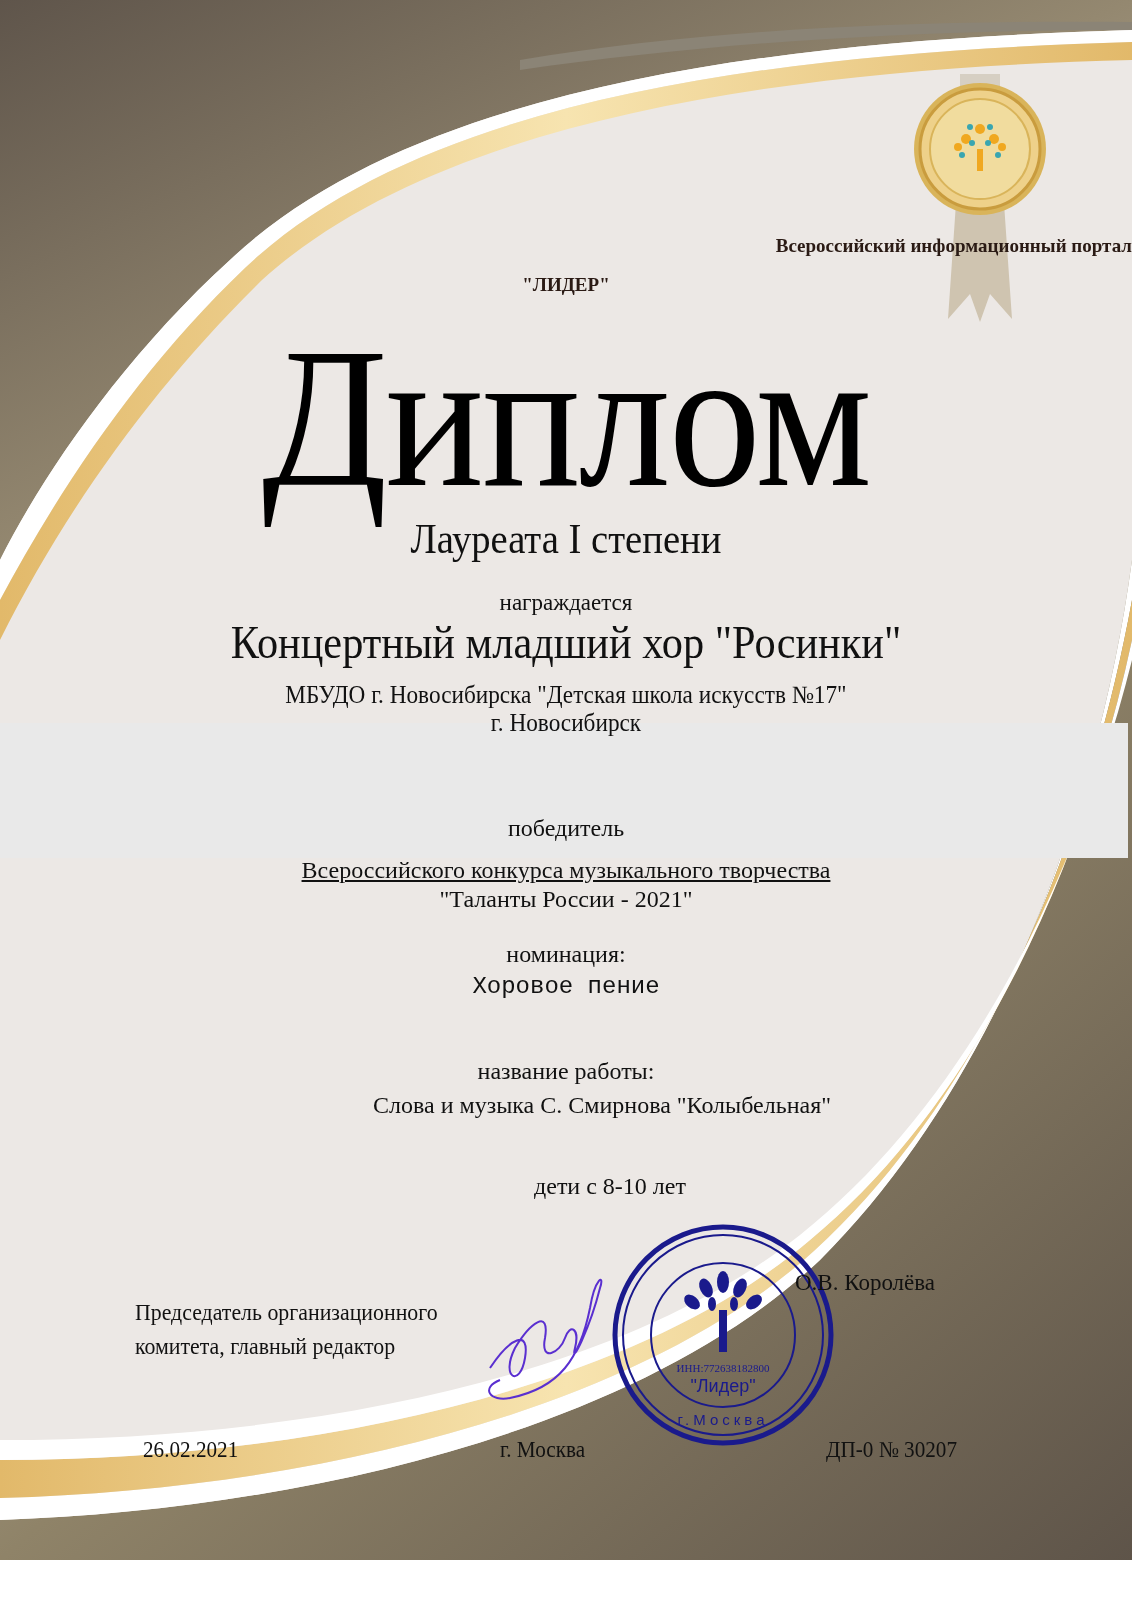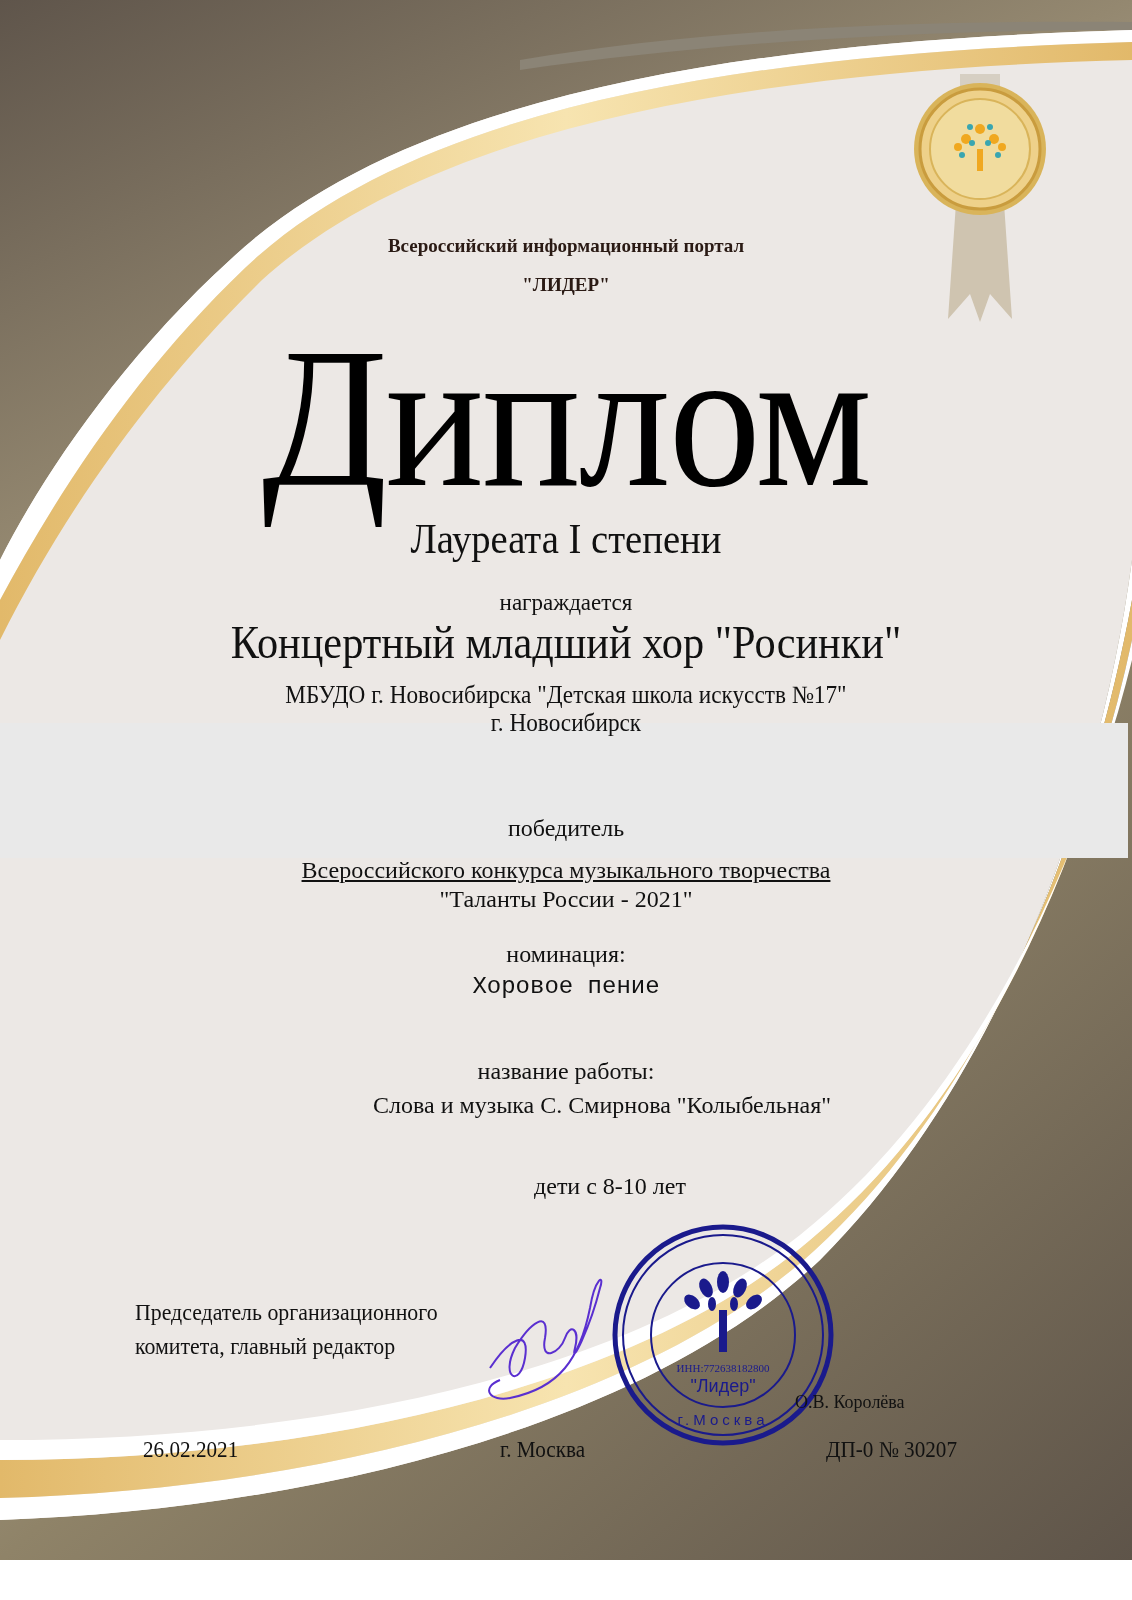--- a/index.html
+++ b/index.html
@@ -1,41 +1,41 @@
 <!DOCTYPE html>
 <html><head>
   <meta charset="utf-8">
   <style>
     html, body { margin:0; padding:0; }
     body { width:1132px; height:1600px; position:relative; overflow:hidden; background:#ffffff; font-family:"Liberation Serif", "DejaVu Serif", serif; color:#111; }
     .page { position:absolute; left:0; top:0; width:1132px; height:1560px; overflow:hidden; background:#ece8e5; }
     .bg-svg { position:absolute; left:0; top:0; width:1132px; height:1560px; }
     .band { position:absolute; left:0; top:723px; width:1128px; height:135px; background:#e9e9e9; }
     .txt { position:absolute; left:0; width:1132px; text-align:center; white-space:nowrap; }
-    .portal { top:234px; font-size:19px; font-weight:bold; color:#2a1a14; line-height:24px; }
+    .portal { top:234px; font-size:19px; font-weight:bold; color:#2a1a14; line-height:24px;text-align:right; }
     .portal2 { top:274px; font-size:19px; font-weight:bold; color:#2a1a14; }
     .title { top:318px; font-size:200px; line-height:200px; letter-spacing:-2px; color:#000; transform:scaleX(0.92); transform-origin:center; }
     .degree { top:515px; font-size:42px; transform:scaleX(0.92); }
     .awarded { top:590px; font-size:23px; }
     .recipient { top:616px; font-size:46px; transform:scaleX(0.92); }
     .org { top:681px; font-size:25px; transform:scaleX(0.93); }
     .city { top:709px; font-size:25px; transform:scaleX(0.93); }
     .winner { top:815px; font-size:24px; }
     .contest { top:857px; font-size:24px;text-decoration:underline; }
     .contest2 { top:886px; font-size:24px; }
     .nomlabel { top:941px; font-size:24px; }
     .nomval { top:973px; font-size:24px;font-family:Liberation Mono, monospace; }
     .worklabel { top:1058px; font-size:24px; }
     .workval { top:1092px; font-size:24px;padding-left:36px; }
     .agelabel { top:1144px; font-size:24px; }
     .ageval { top:1173px; font-size:24px;padding-left:44px; }
     .sigl { position:absolute; left:135px; font-size:23px; white-space:nowrap; transform:scaleX(0.95); transform-origin:left; }
     .sig1 { top:1300px; }
     .sig2 { top:1334px; }
-    .signame { position:absolute; left:795px; top:1392px; font-size:18px; white-space:nowrap; }
+    .signame { position:absolute; left:795px; top:1270px; font-size:23px; white-space:nowrap; }
     .foot { position:absolute; top:1437px; font-size:23px; white-space:nowrap; transform:scaleX(0.92); transform-origin:left; }
     .date { left:143px; }
     .place { left:500px; }
     .docno { left:826px; }
     .seal { position:absolute; left:900px; top:74px; width:160px; height:250px; }
     .stamp { position:absolute; left:608px; top:1220px; width:230px; height:230px; }
     .signature { position:absolute; left:470px; top:1268px; width:150px; height:140px; }
   </style>
 </head>
 <body>

